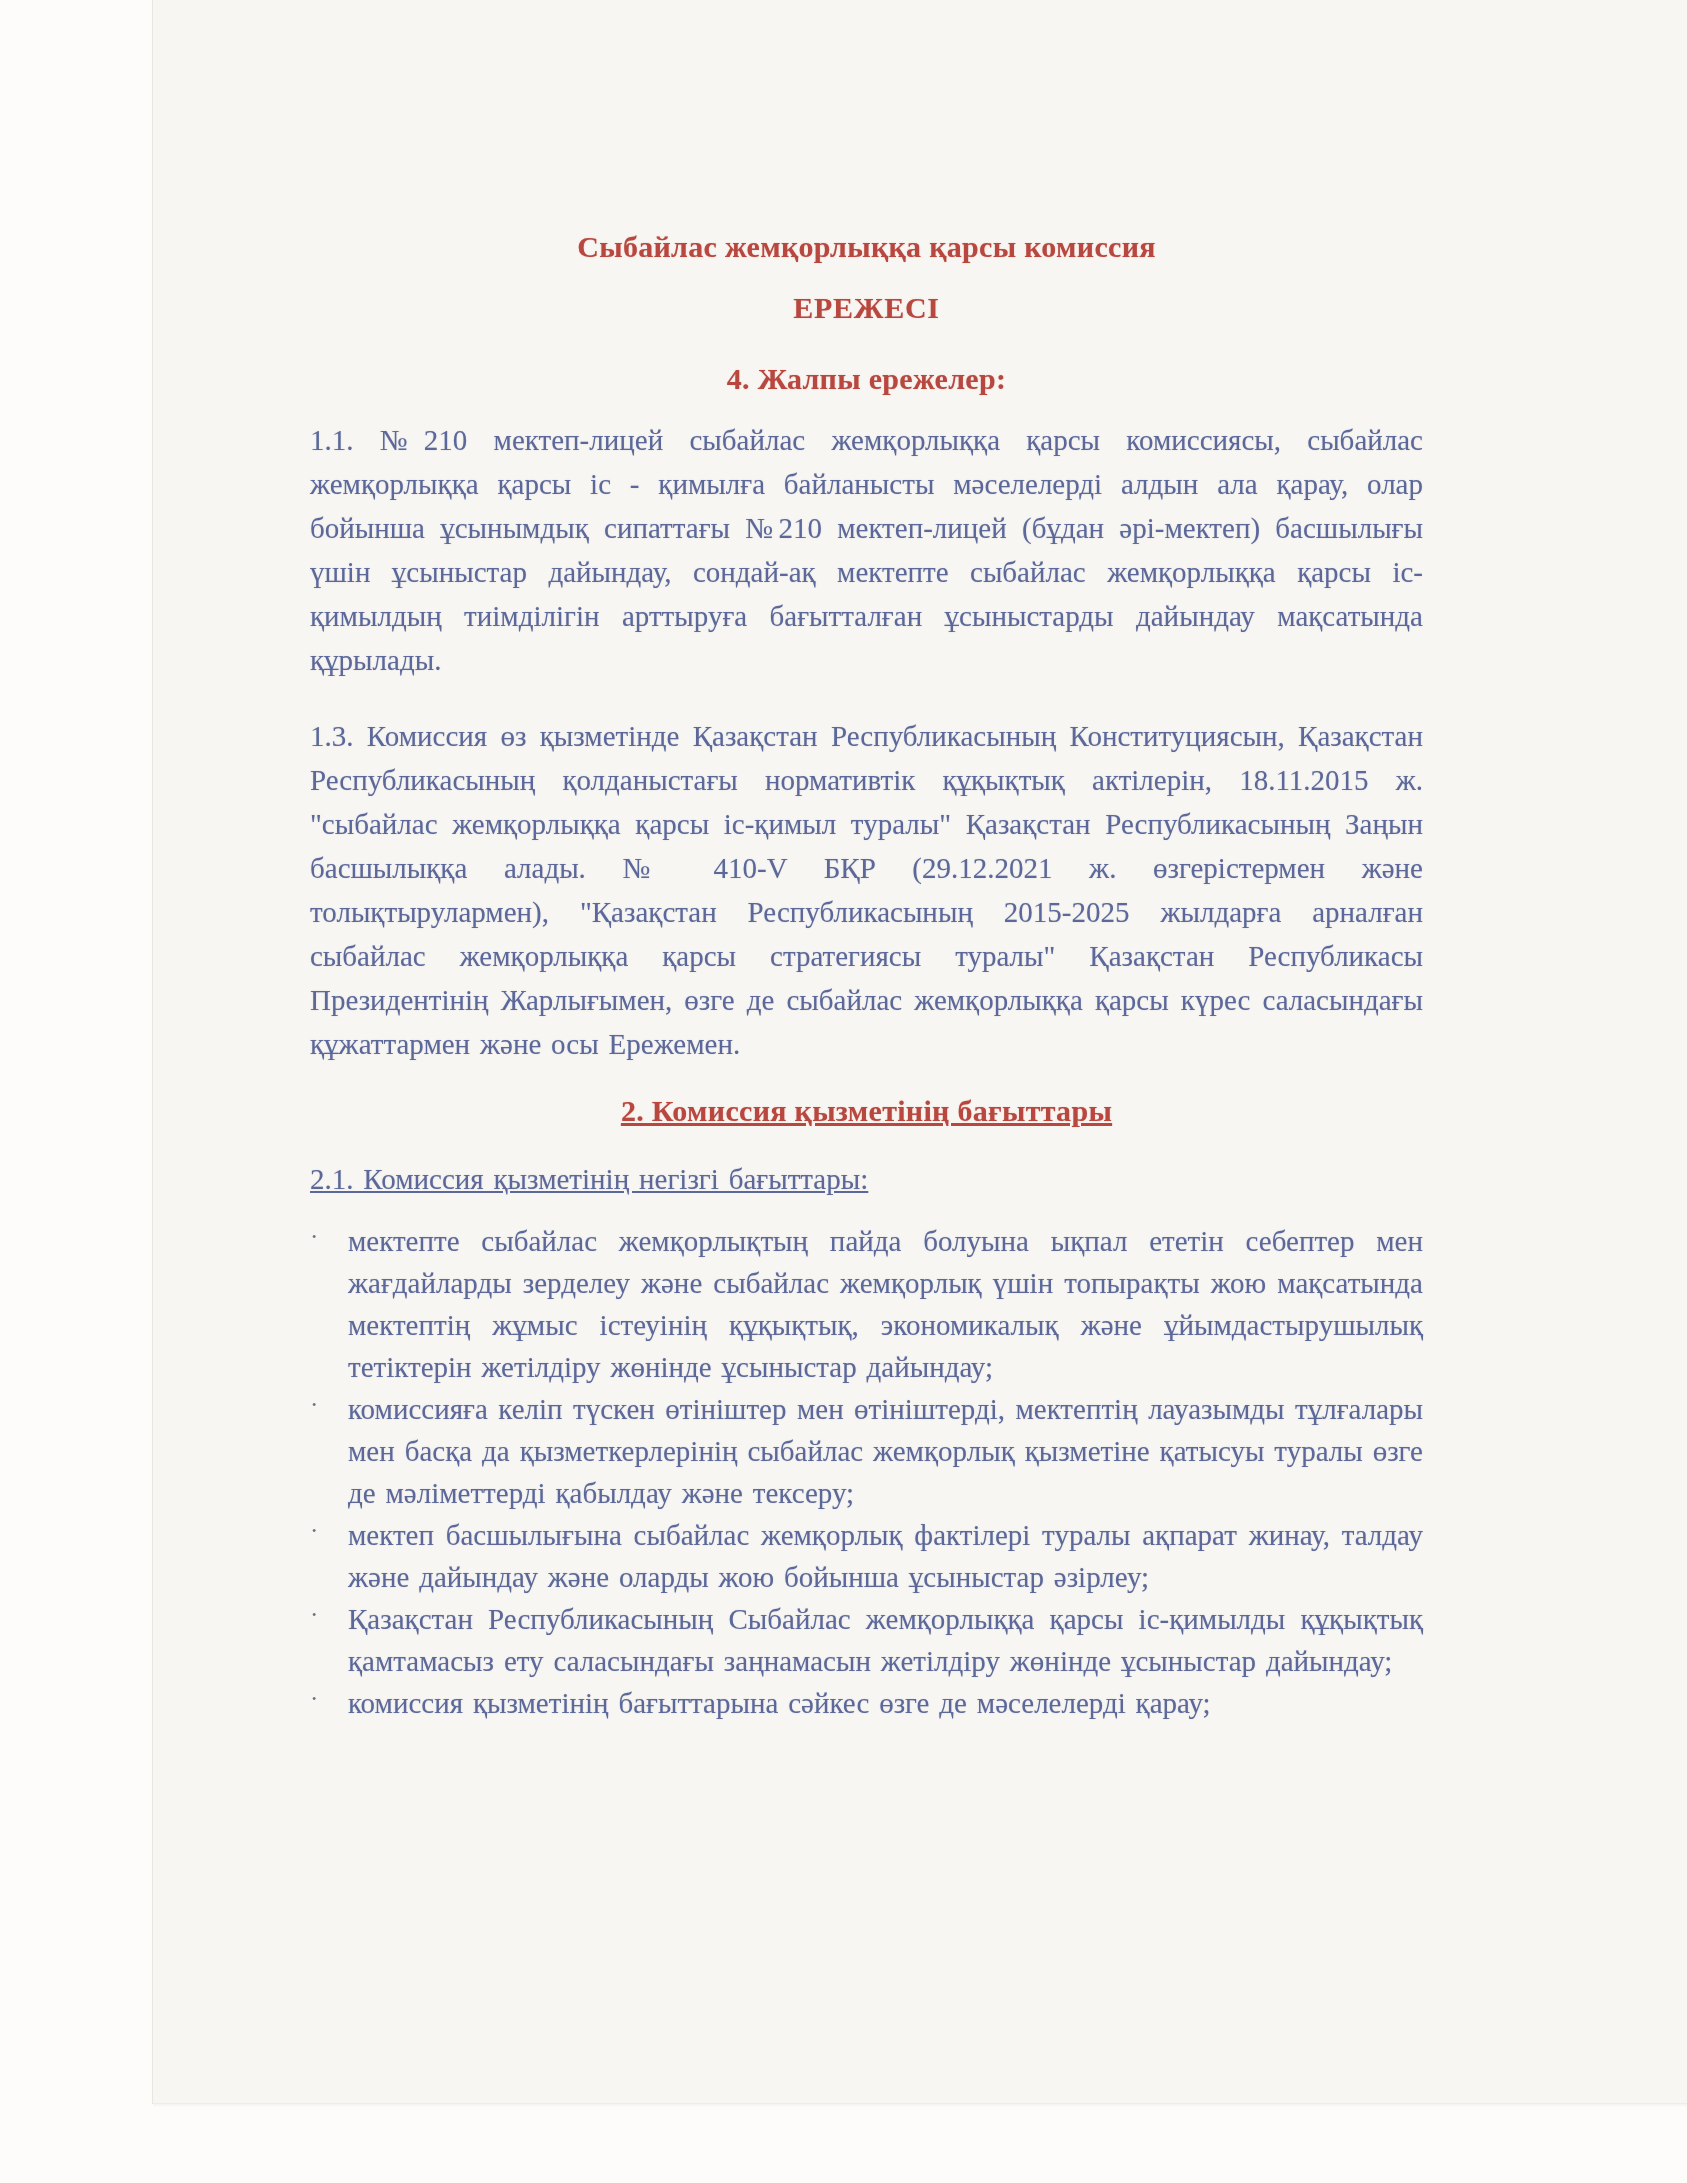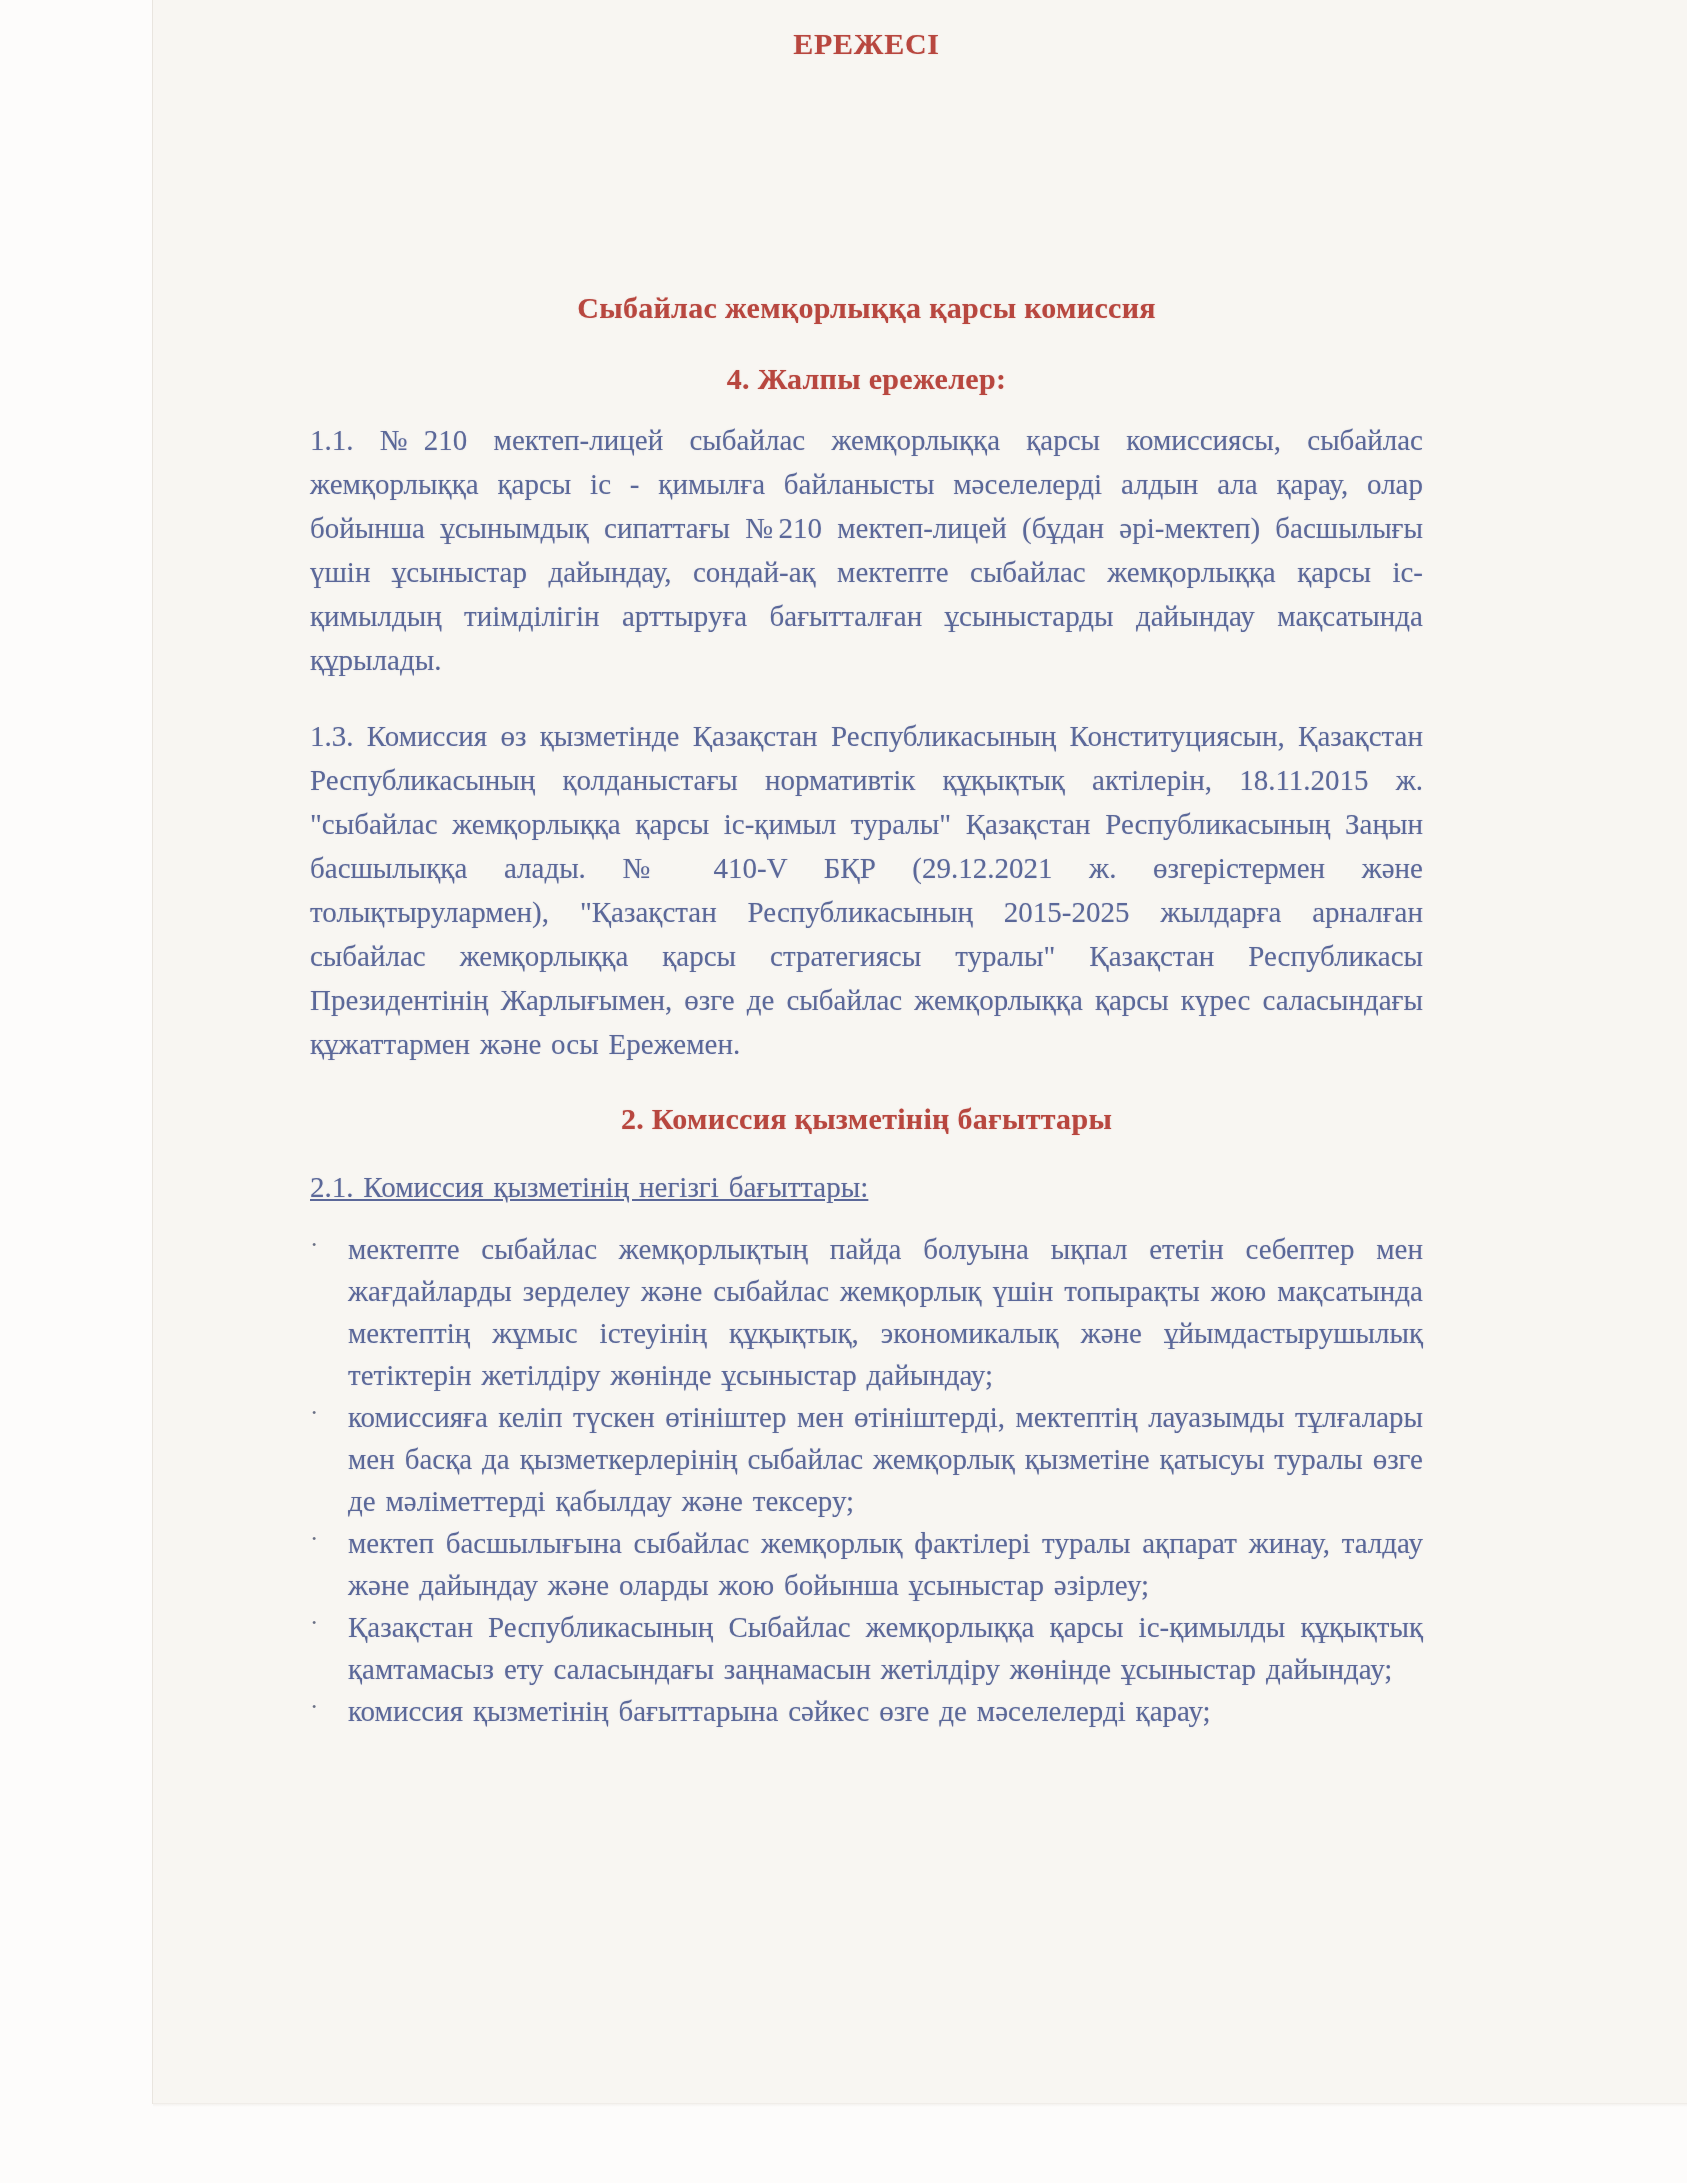--- a/index.html
+++ b/index.html
@@ -63,21 +63,21 @@
     font-size: 30px;
     line-height: 34px;
     letter-spacing: 0.3px;
     text-shadow: 0 0 1.3px rgba(184, 71, 63, 0.35);
   }
 
   .doc-title    { margin-top: 230px; }
   .doc-subtitle { margin-top: 26.5px; letter-spacing: 0.7px; }
   .doc-number   { margin-top: 74px; }
   .section-heading-1 { margin-top: 37px; }
-  .section-heading-2 { margin-top: 36px; }
+  .section-heading-2 { margin-top: 28px; text-decoration: underline; }
 
   .para {
     color: var(--body-blue, #5b6899);
     font-size: 29px;
     line-height: 44px;
     text-align: justify;
     word-spacing: 2.6px;
     text-shadow: 0 0 1.3px rgba(91, 104, 153, 0.30);
   }
 
@@ -115,23 +115,23 @@
 <body>
 
 <div class="scan-canvas">
 
   <span class="speck speck-1"></span>
   <span class="speck speck-2"></span>
 
   <div class="page">
     <div class="content">
 
+      <div class="red-heading doc-title">Сыбайлас жемқорлыққа қарсы комиссия</div>
+
       <div class="red-heading doc-subtitle">ЕРЕЖЕСІ</div>
-
-      <div class="red-heading doc-title">Сыбайлас жемқорлыққа қарсы комиссия</div>
 
 
       <div class="red-heading section-heading-1">4. Жалпы ережелер:</div>
 
       <p class="para p-1-1">1.1. №210 мектеп-лицей  сыбайлас жемқорлыққа қарсы комиссиясы, сыбайлас жемқорлыққа қарсы іс - қимылға байланысты мәселелерді алдын ала қарау, олар бойынша ұсынымдық сипаттағы №210 мектеп-лицей (бұдан әрі-мектеп) басшылығы үшін ұсыныстар дайындау, сондай-ақ мектепте сыбайлас жемқорлыққа қарсы іс-қимылдың тиімділігін арттыруға бағытталған ұсыныстарды дайындау мақсатында құрылады.</p>
 
 
       <p class="para p-1-3">1.3. Комиссия өз қызметінде Қазақстан Республикасының Конституциясын, Қазақстан Республикасының қолданыстағы нормативтік құқықтық актілерін, 18.11.2015 ж. "сыбайлас жемқорлыққа қарсы іс-қимыл туралы" Қазақстан Республикасының Заңын басшылыққа алады.  № 410-V БҚР (29.12.2021 ж. өзгерістермен және толықтырулармен), "Қазақстан Республикасының 2015-2025 жылдарға арналған сыбайлас жемқорлыққа қарсы стратегиясы туралы" Қазақстан Республикасы Президентінің Жарлығымен, өзге де сыбайлас жемқорлыққа қарсы күрес саласындағы құжаттармен және осы Ережемен.</p>
 
       <div class="red-heading section-heading-2">2. Комиссия қызметінің бағыттары</div>

